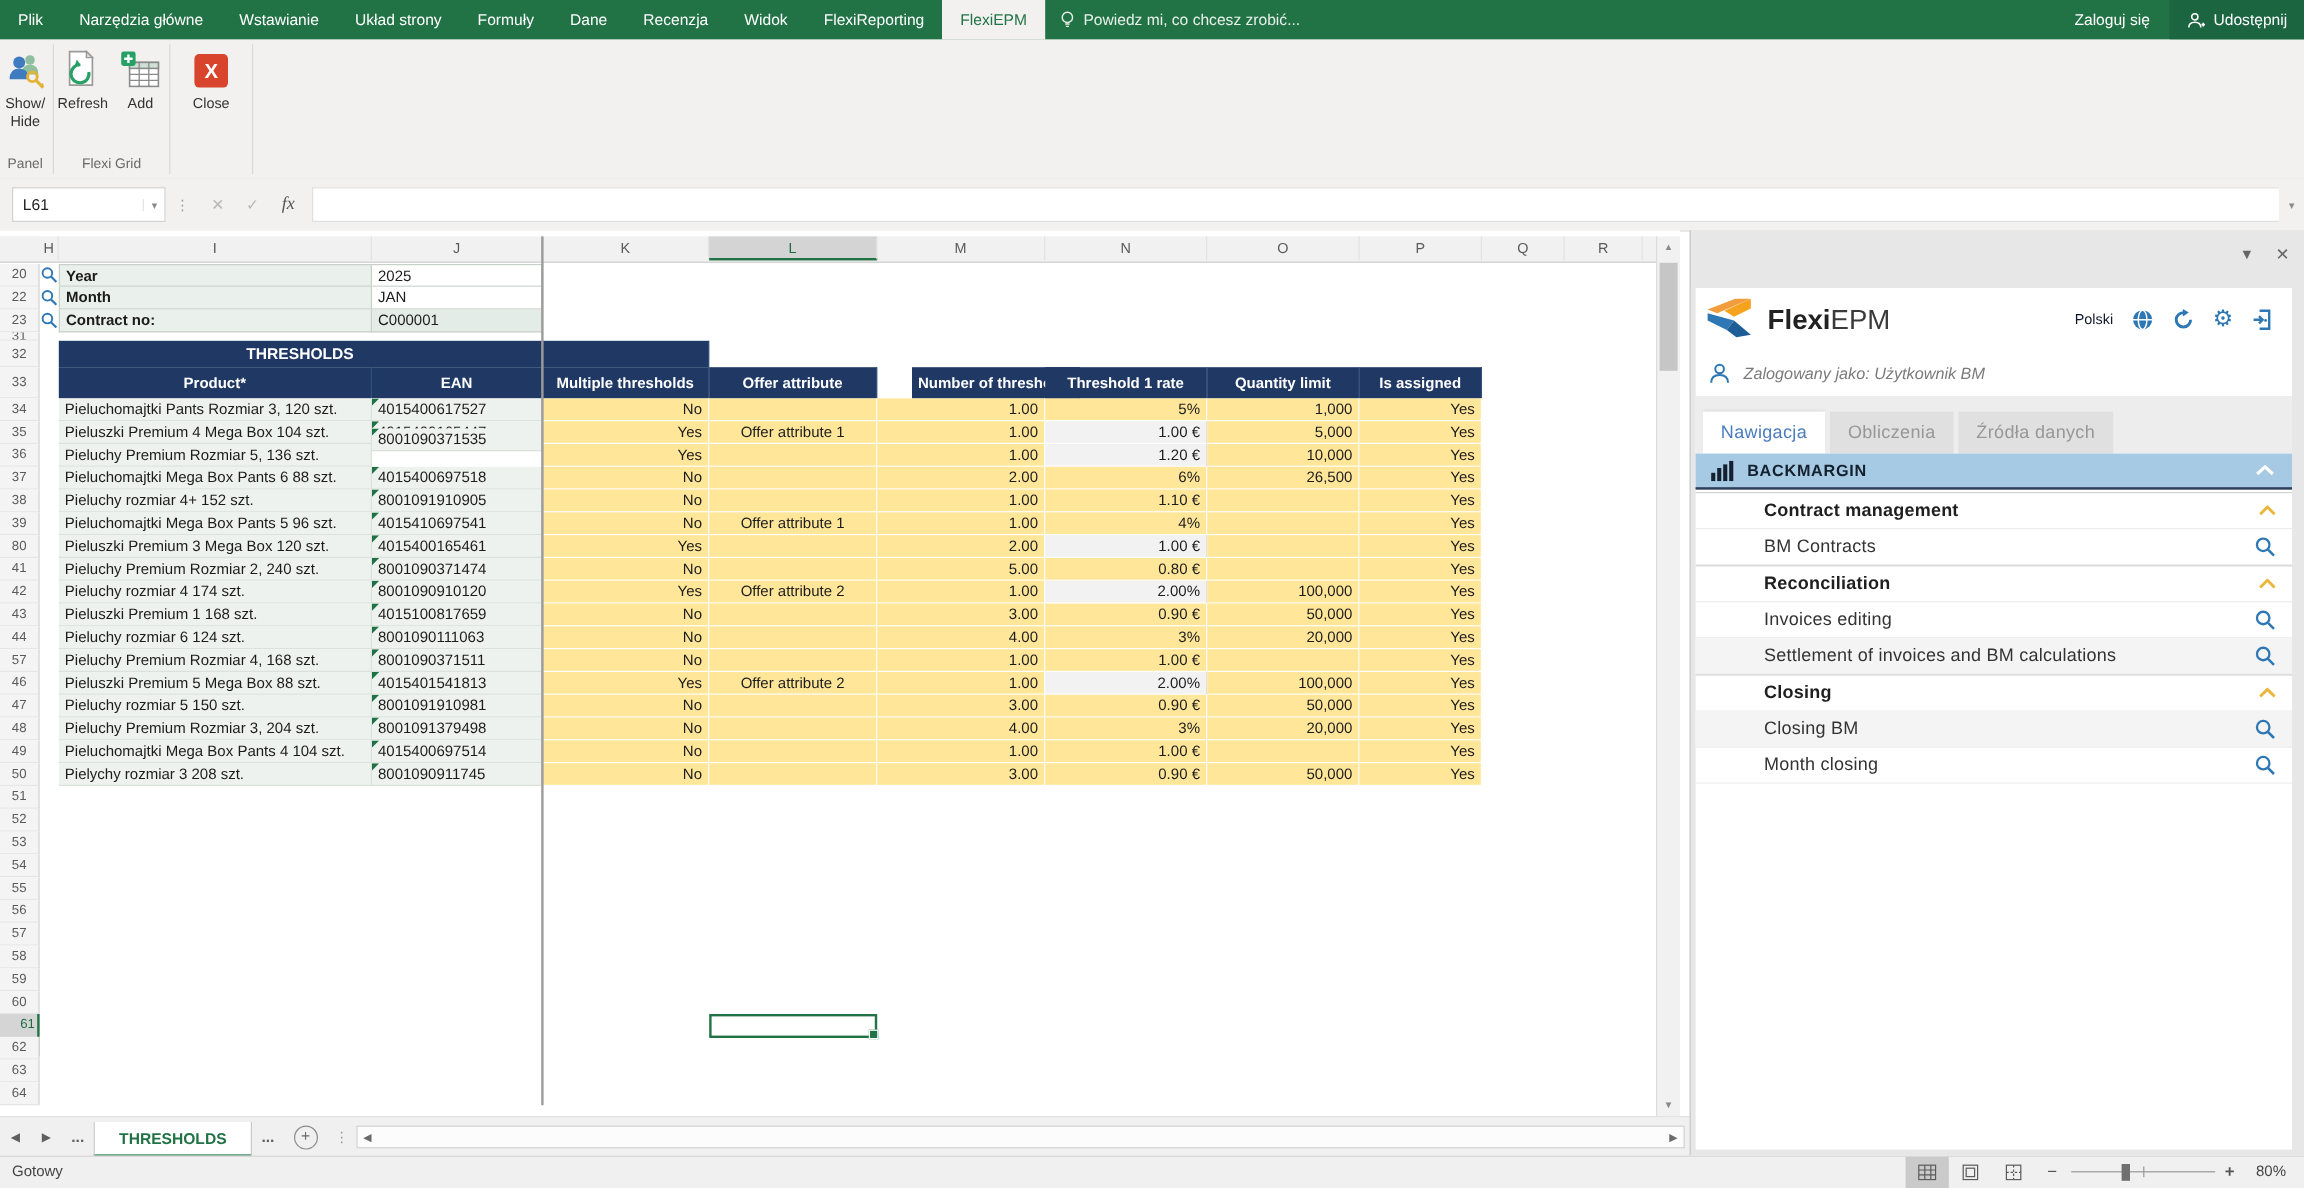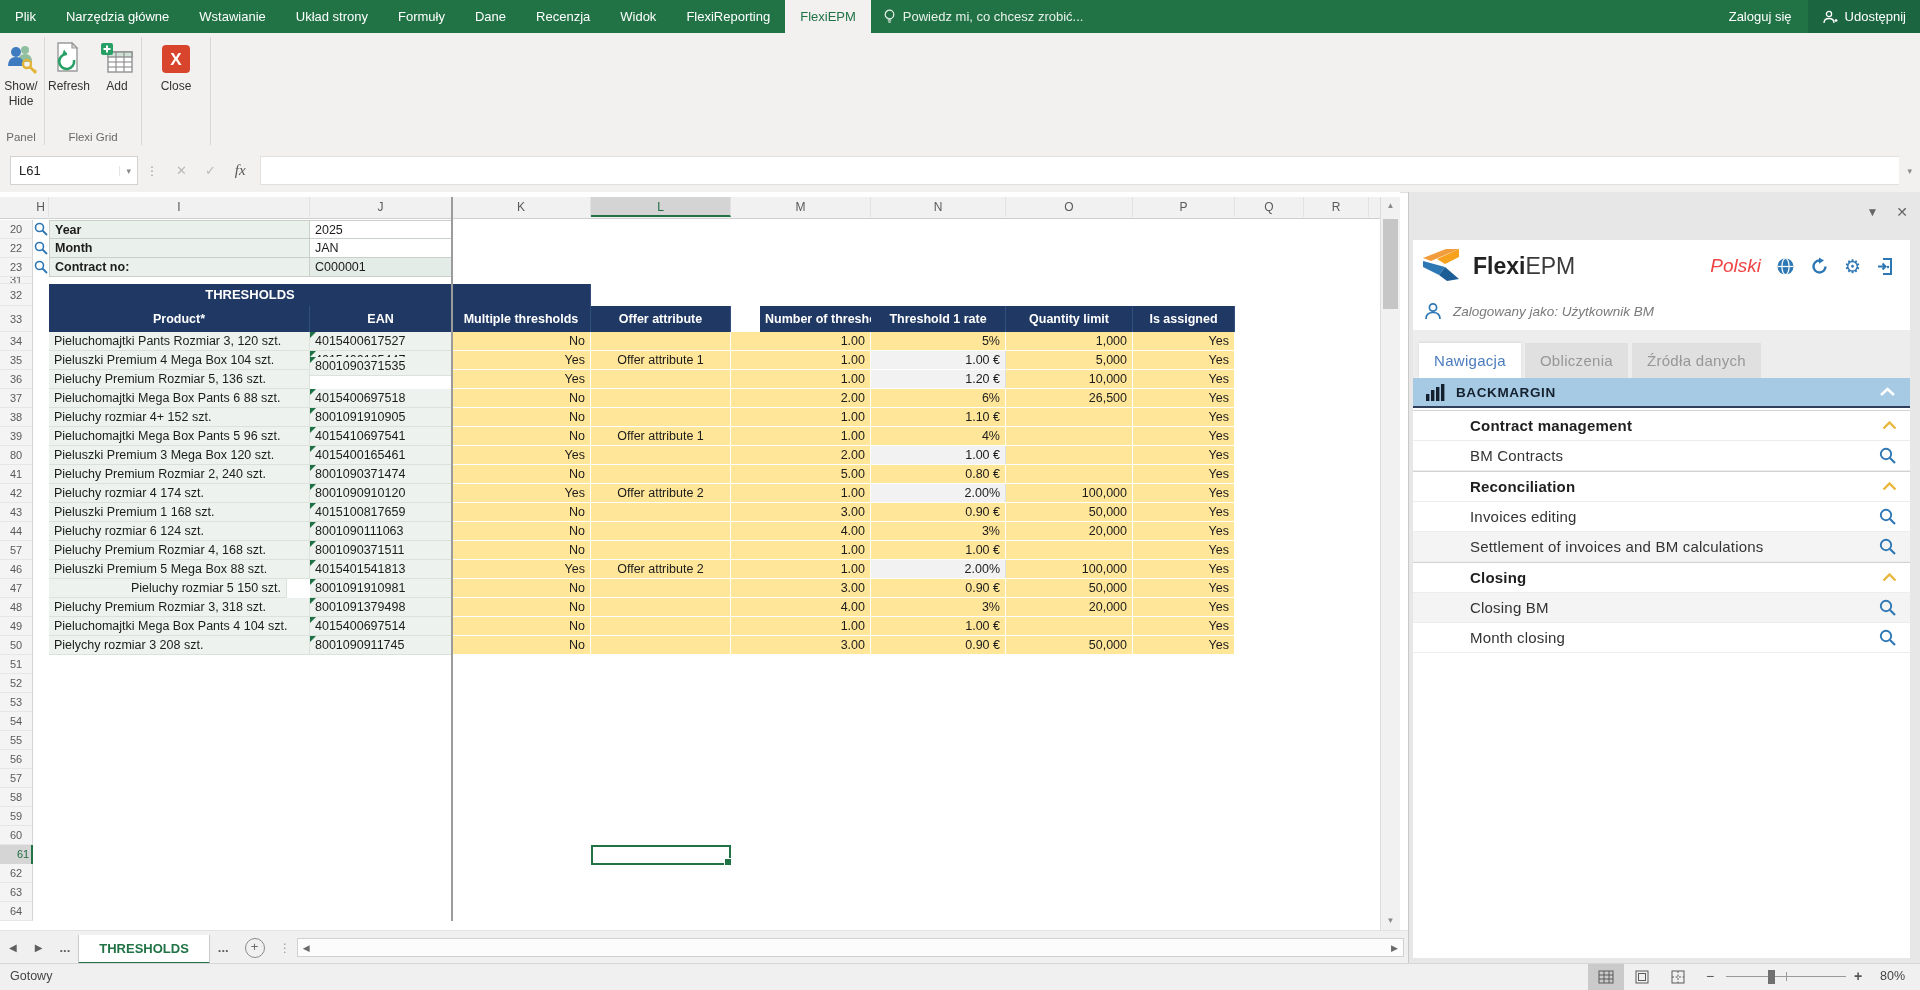--- a/index.html
+++ b/index.html
@@ -100,21 +100,21 @@
   
   .panel{position:absolute;left:1408px;top:192px;width:512px;height:771px;background:#e7e7e7;
          border-left:1px solid #c9c9c9;box-sizing:border-box;}
   .p-top{position:absolute;right:12px;top:12px;color:#666;display:flex;gap:18px;align-items:center;}
   .p-top .pt{font-size:12px;}
   .card{position:absolute;left:4px;top:48px;width:497px;height:718px;background:#fff;}
   .p-head{position:absolute;left:0;top:0;width:100%;height:52px;display:flex;align-items:center;}
   .brand{font-size:23px;margin-left:12px;color:#222;}
   .brand b{font-weight:bold;} .brand span{font-weight:normal;color:#3a3a3a;}
   .p-hr{margin-left:auto;display:flex;align-items:center;gap:15px;padding-right:16px;}
-  .plang{font-style:italic;color:#ef4444;font-size:19px;}
+  .plang{color:#0f172a;font-size:12px;}
   .p-user{position:absolute;left:0;top:52px;width:100%;height:38px;display:flex;align-items:center;
           border-bottom:1px solid #e3e3e3;}
   .p-user .ut{font-style:italic;color:#7a7a7a;font-size:13.5px;margin-left:10px;}
   .p-tabs{position:absolute;left:0;top:90px;width:100%;height:48px;background:#ededed;
           display:flex;align-items:flex-end;padding-left:6px;box-sizing:border-box;gap:4px;}
   .ptab{font-size:15px;padding:9px 15px;letter-spacing:.3px;}
   .ptab.active{background:#fff;color:#4a7cbe;box-shadow:0 -1px 3px rgba(0,0,0,.08);}
   .ptab.inactive{background:#e0e0e0;color:#979797;}
   .p-section{position:absolute;left:0;top:138px;width:100%;height:30px;background:#a6cae3;
              border-bottom:2px solid #2f3e59;display:flex;align-items:center;box-sizing:border-box;}
@@ -432,29 +432,29 @@
         <div class="cell c-yel c-right" style="left:1006px;top:349px;width:127px;height:19px;line-height:18px;"></div>
         <div class="cell c-yel c-right" style="left:1133px;top:349px;width:102px;height:19px;line-height:18px;">Yes</div>
         <div class="cell c-prod c-left" style="left:49px;top:368px;width:261px;height:19px;line-height:18px;">Pieluszki Premium 5 Mega Box 88 szt.</div>
         <div class="cell c-prod c-left" style="left:310px;top:368px;width:142px;height:19px;line-height:18px;">4015401541813<div class="gtri"></div></div>
         <div class="cell c-yel c-right" style="left:452px;top:368px;width:139px;height:19px;line-height:18px;">Yes</div>
         <div class="cell c-yel c-center" style="left:591px;top:368px;width:140px;height:19px;line-height:18px;">Offer attribute 2</div>
         <div class="cell c-yel c-right" style="left:731px;top:368px;width:140px;height:19px;line-height:18px;">1.00</div>
         <div class="cell c-gray c-right" style="left:871px;top:368px;width:135px;height:19px;line-height:18px;">2.00%</div>
         <div class="cell c-yel c-right" style="left:1006px;top:368px;width:127px;height:19px;line-height:18px;">100,000</div>
         <div class="cell c-yel c-right" style="left:1133px;top:368px;width:102px;height:19px;line-height:18px;">Yes</div>
-        <div class="cell c-prod c-left" style="left:49px;top:387px;width:238px;height:19px;line-height:18px;text-align:right;">Pieluchy rozmiar 5 150 szt.</div>
+        <div class="cell c-prod c-left" style="left:49px;top:387px;width:261px;height:19px;line-height:18px;">Pieluchy rozmiar 5 150 szt.</div>
         <div class="cell c-prod c-left" style="left:310px;top:387px;width:142px;height:19px;line-height:18px;">8001091910981<div class="gtri"></div></div>
         <div class="cell c-yel c-right" style="left:452px;top:387px;width:139px;height:19px;line-height:18px;">No</div>
         <div class="cell c-yel c-center" style="left:591px;top:387px;width:140px;height:19px;line-height:18px;"></div>
         <div class="cell c-yel c-right" style="left:731px;top:387px;width:140px;height:19px;line-height:18px;">3.00</div>
         <div class="cell c-yel c-right" style="left:871px;top:387px;width:135px;height:19px;line-height:18px;">0.90 €</div>
         <div class="cell c-yel c-right" style="left:1006px;top:387px;width:127px;height:19px;line-height:18px;">50,000</div>
         <div class="cell c-yel c-right" style="left:1133px;top:387px;width:102px;height:19px;line-height:18px;">Yes</div>
-        <div class="cell c-prod c-left" style="left:49px;top:406px;width:261px;height:19px;line-height:18px;">Pieluchy Premium Rozmiar 3, 318 szt.</div>
+        <div class="cell c-prod c-left" style="left:49px;top:406px;width:261px;height:19px;line-height:18px;">Pieluchy Premium Rozmiar 3, 204 szt.</div>
         <div class="cell c-prod c-left" style="left:310px;top:406px;width:142px;height:19px;line-height:18px;">8001091379498<div class="gtri"></div></div>
         <div class="cell c-yel c-right" style="left:452px;top:406px;width:139px;height:19px;line-height:18px;">No</div>
         <div class="cell c-yel c-center" style="left:591px;top:406px;width:140px;height:19px;line-height:18px;"></div>
         <div class="cell c-yel c-right" style="left:731px;top:406px;width:140px;height:19px;line-height:18px;">4.00</div>
         <div class="cell c-yel c-right" style="left:871px;top:406px;width:135px;height:19px;line-height:18px;">3%</div>
         <div class="cell c-yel c-right" style="left:1006px;top:406px;width:127px;height:19px;line-height:18px;">20,000</div>
         <div class="cell c-yel c-right" style="left:1133px;top:406px;width:102px;height:19px;line-height:18px;">Yes</div>
         <div class="cell c-prod c-left" style="left:49px;top:425px;width:261px;height:19px;line-height:18px;">Pieluchomajtki Mega Box Pants 4 104 szt.</div>
         <div class="cell c-prod c-left" style="left:310px;top:425px;width:142px;height:19px;line-height:18px;">4015400697514<div class="gtri"></div></div>
         <div class="cell c-yel c-right" style="left:452px;top:425px;width:139px;height:19px;line-height:18px;">No</div>

